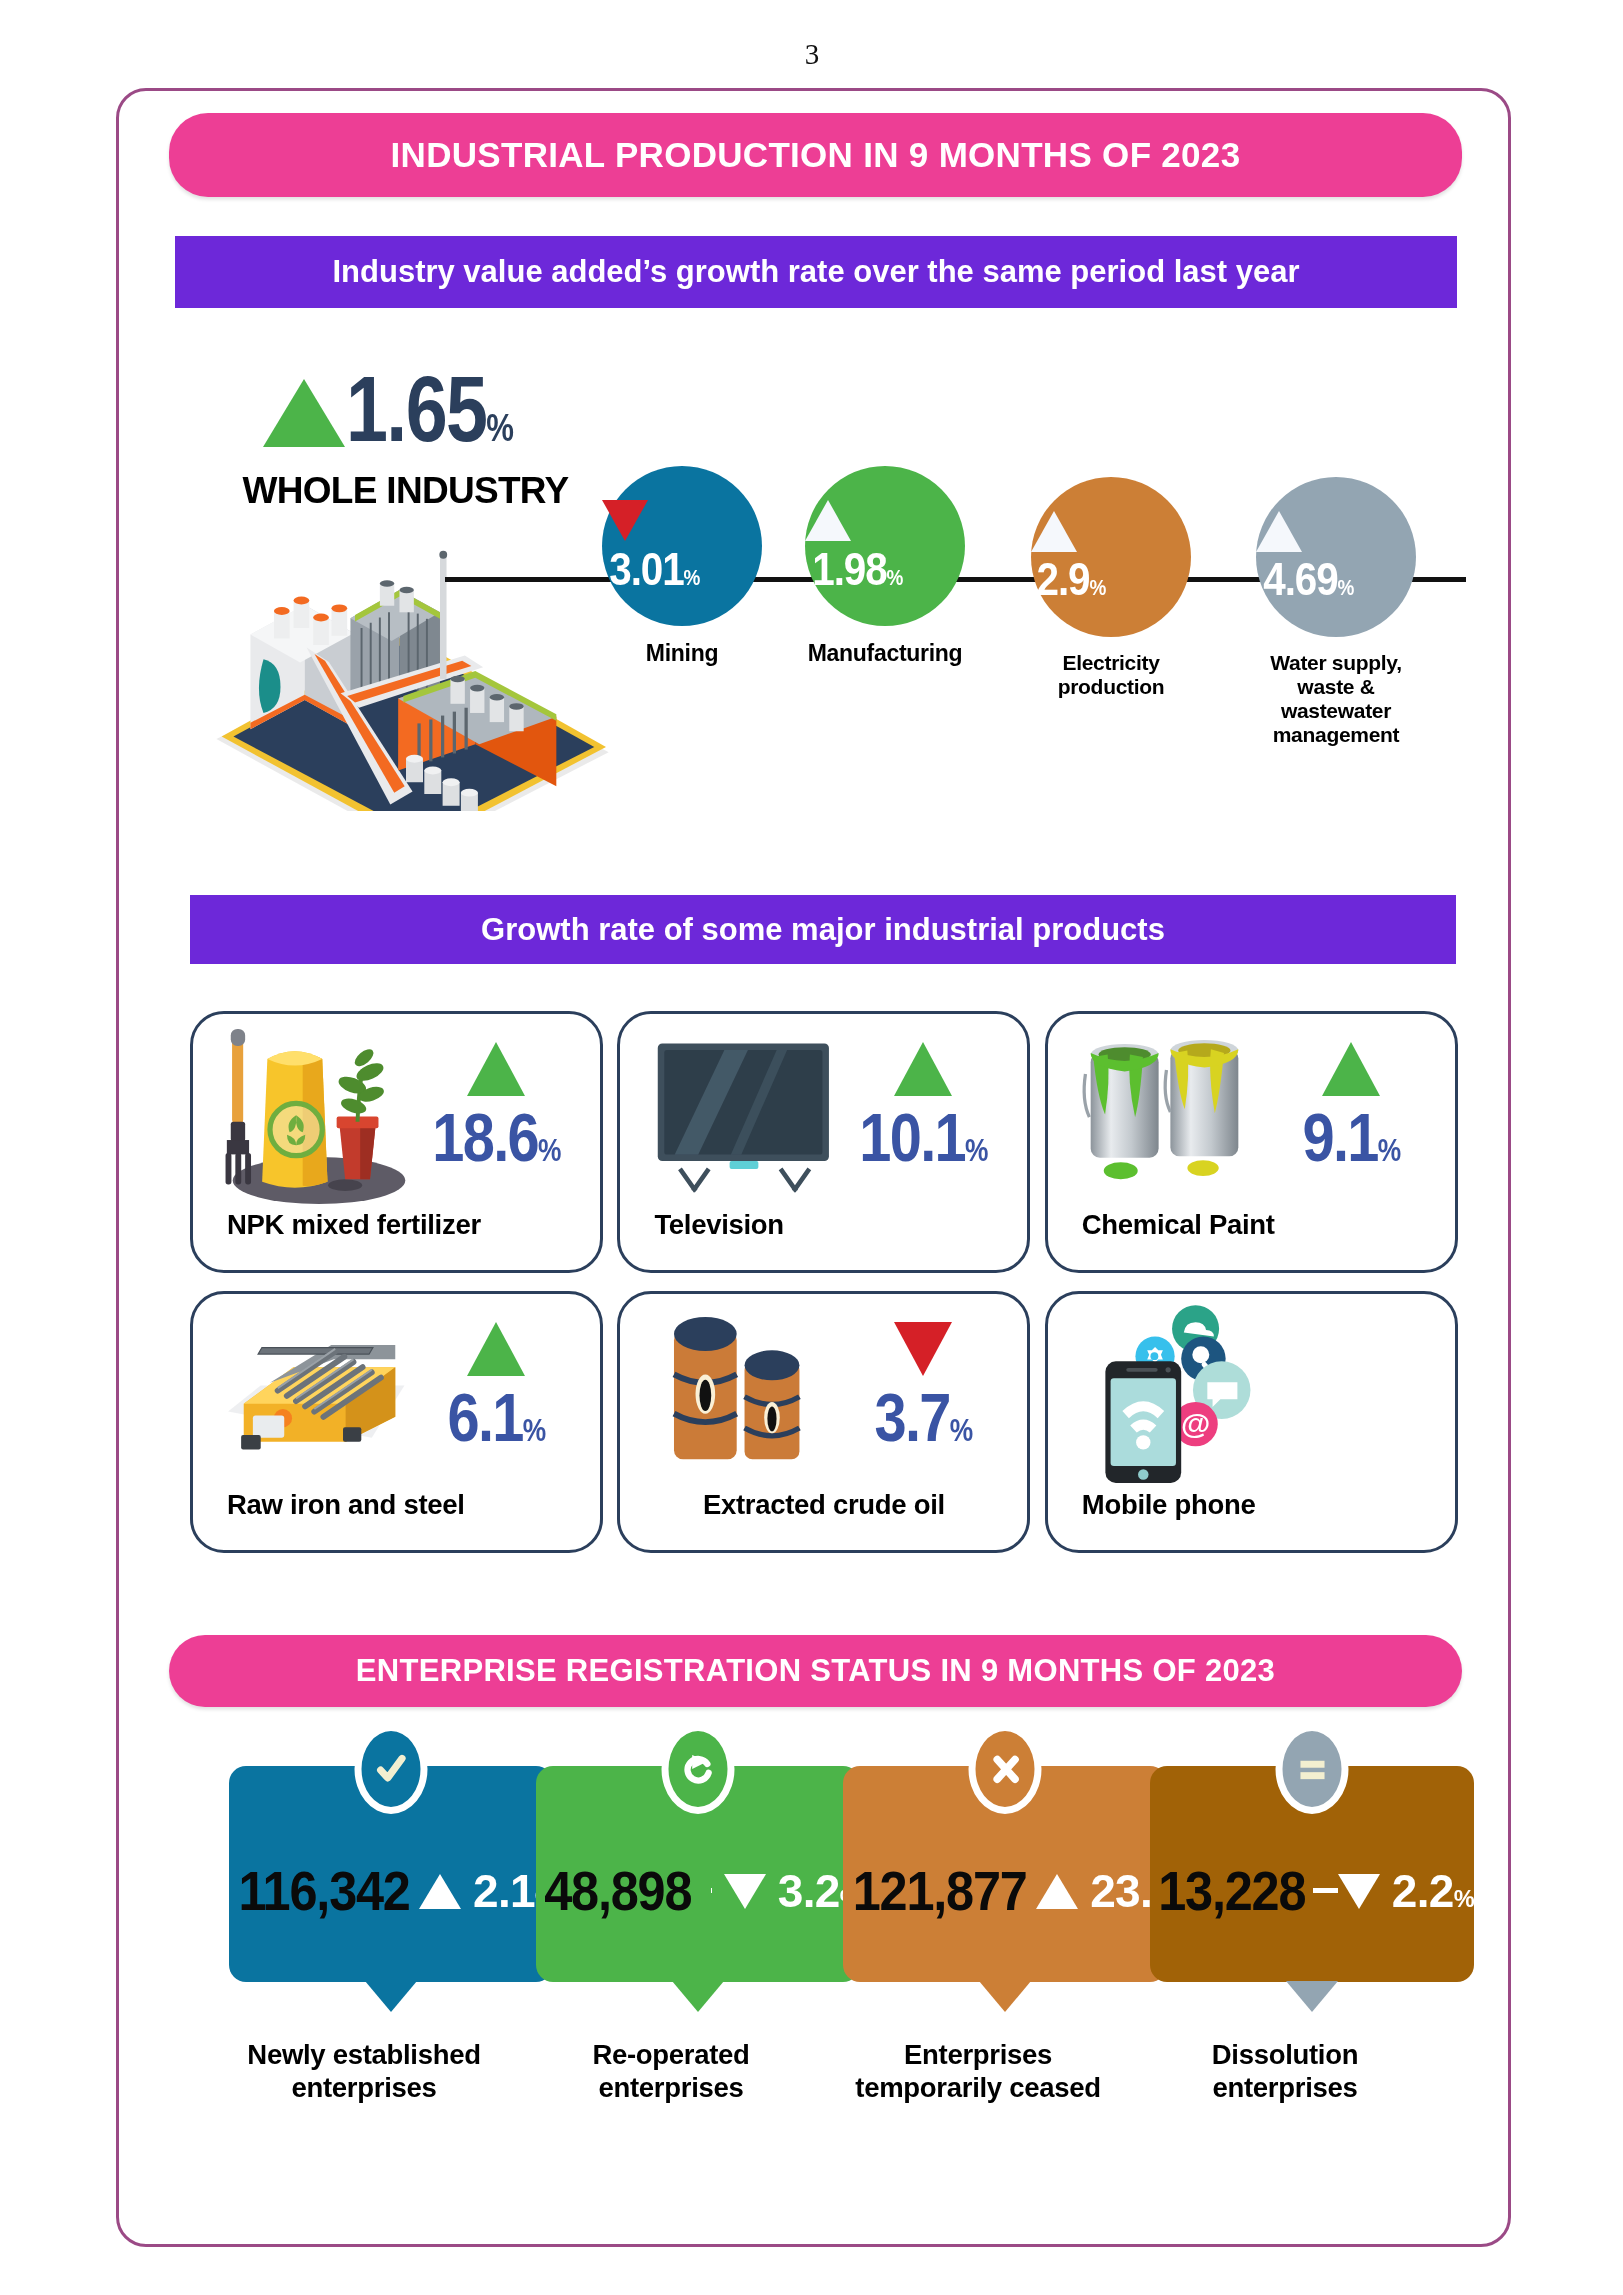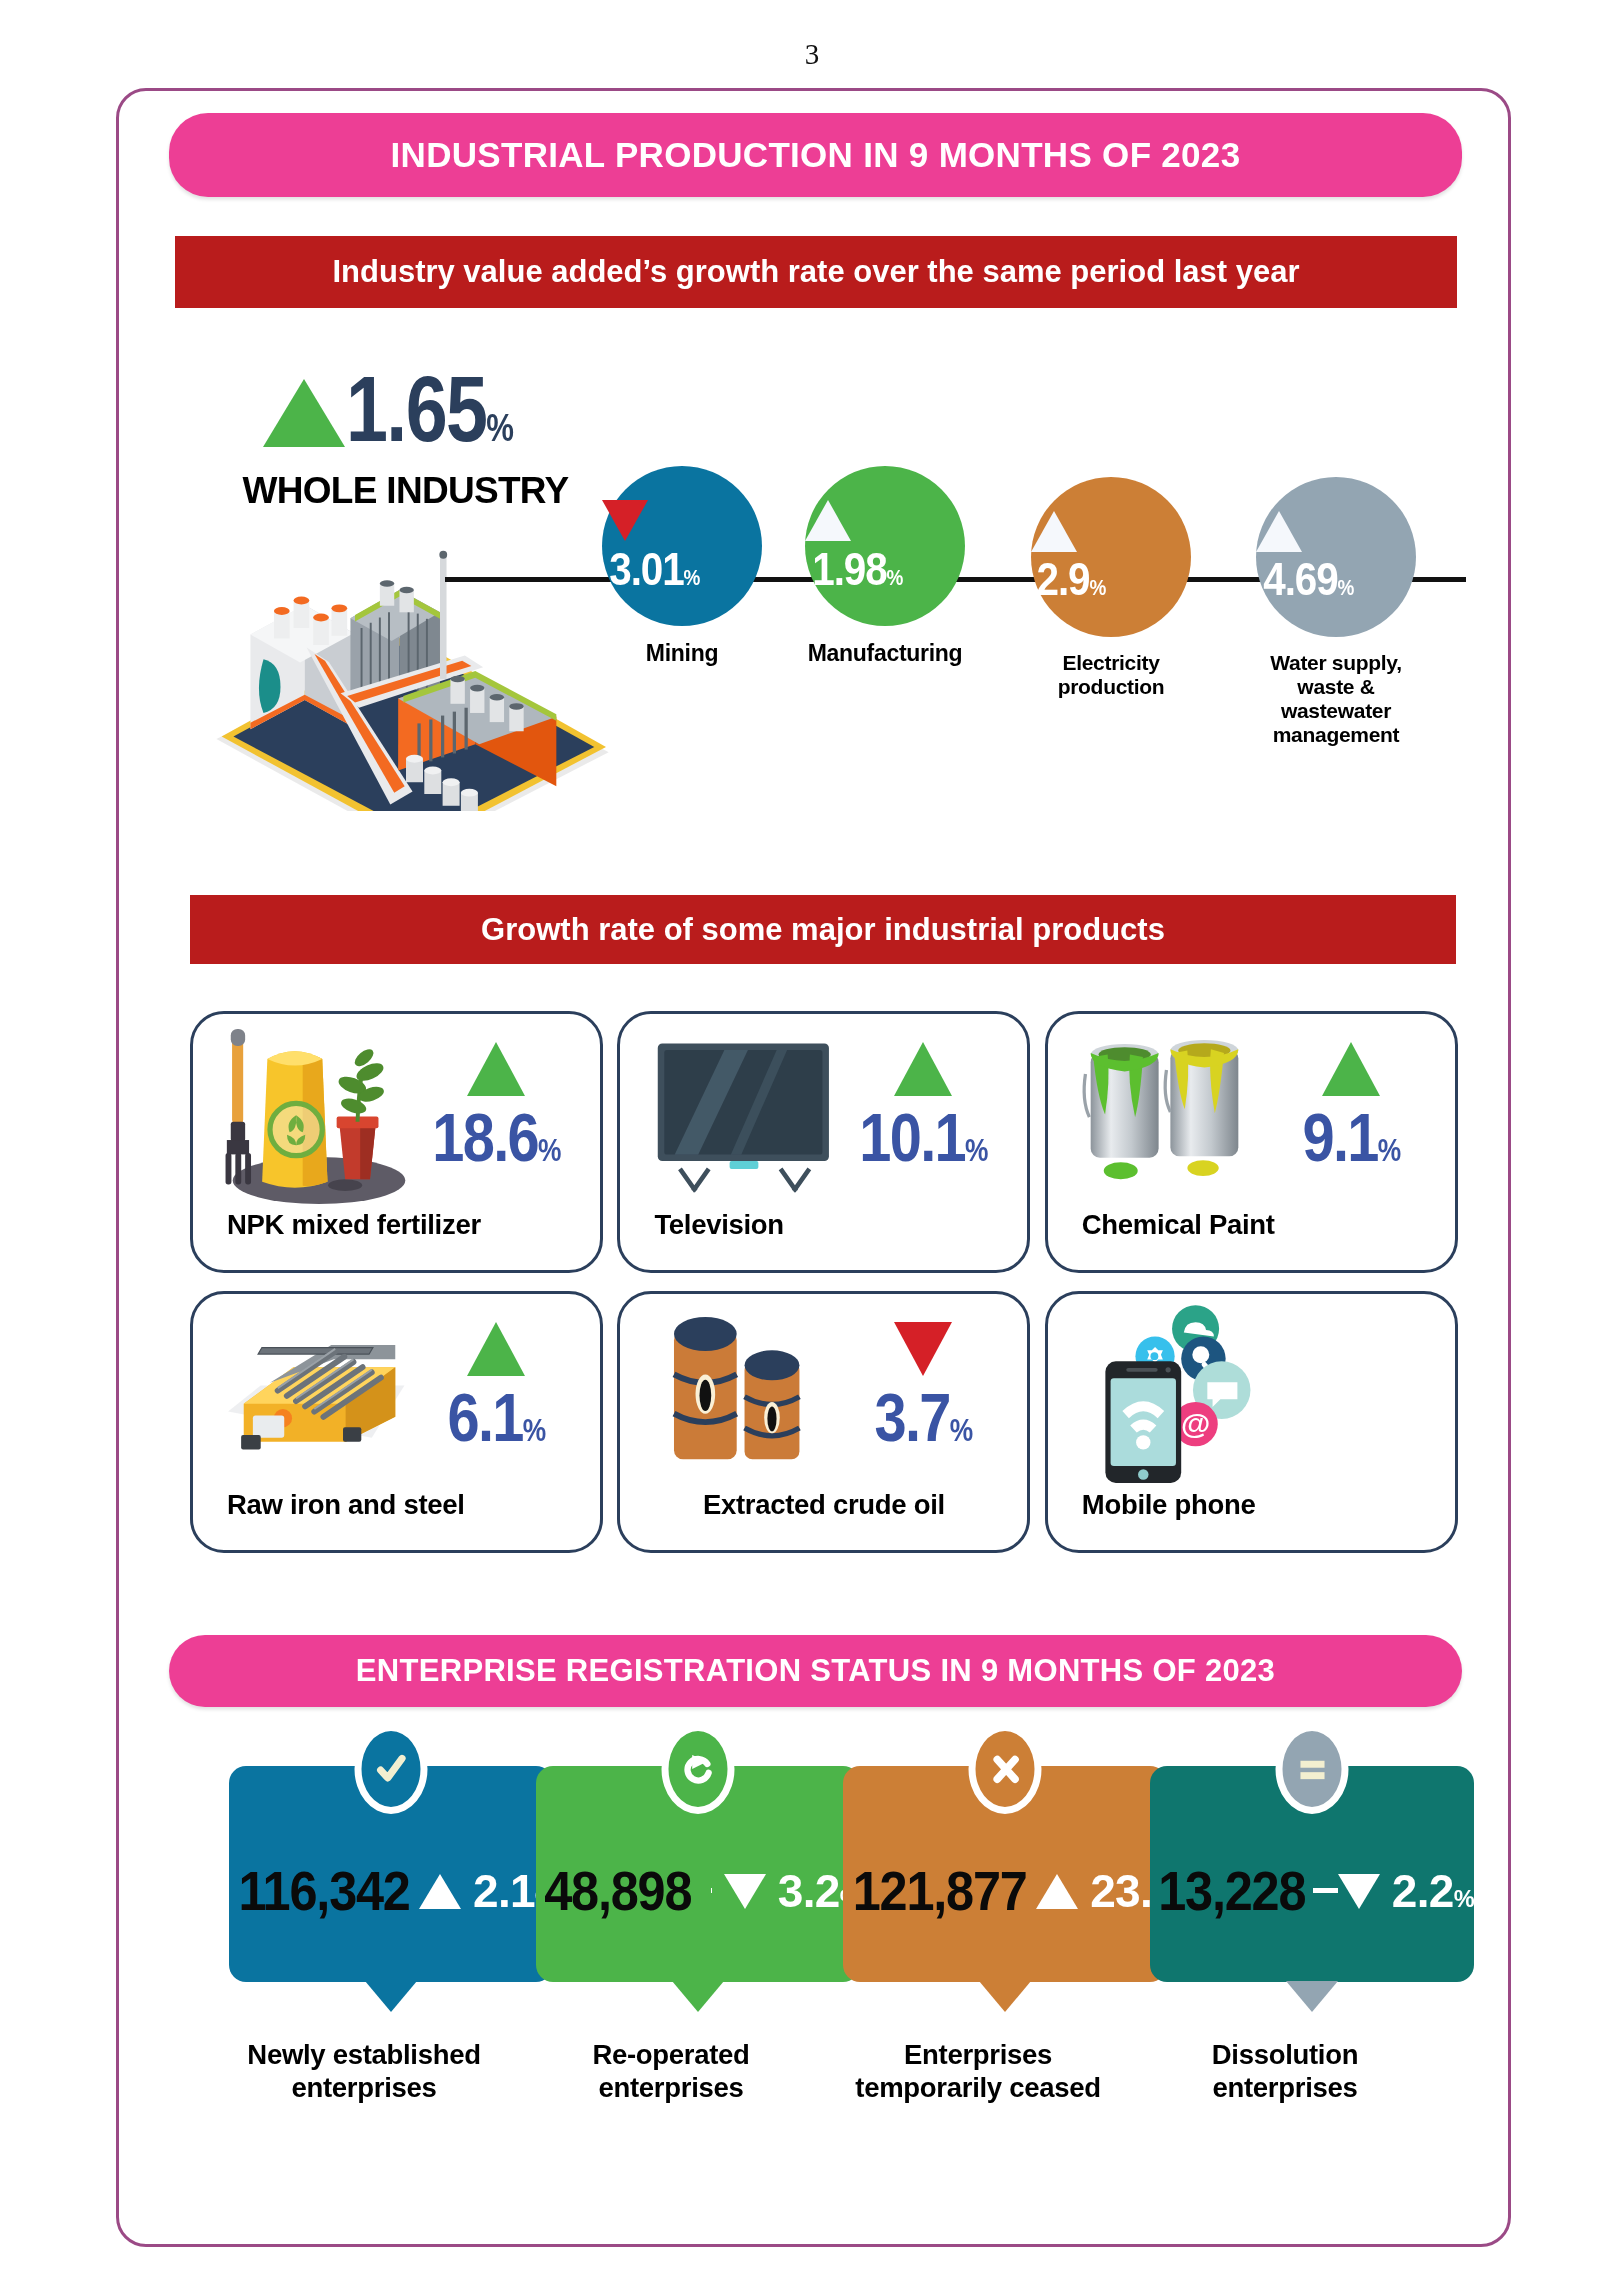--- a/index.html
+++ b/index.html
@@ -32,21 +32,21 @@
     border-radius: 39px;
     display: flex; align-items: center; justify-content: center;
     color: #fff;
     font-weight: bold;
     letter-spacing: 0.3px;
     text-align: center;
     box-shadow: 0 2.6px 3.9px rgba(0,0,0,0.12);
   }
   .navy-bar {
     position: absolute;
-    background: #b91c1c;
+    background: #6d28d9;
     display: flex; align-items: center; justify-content: center;
     color: #fff; font-weight: bold; text-align: center;
   }
 
   #banner-main { left: 169px; top: 113px; width: 1293px; height: 84px; font-size: 35px; }
   #bar-industry { left: 175px; top: 236px; width: 1282px; height: 72px; font-size: 31px; }
   #bar-products { left: 190px; top: 895px; width: 1266px; height: 69px; font-size: 31px; }
   #banner-enterprise { left: 169px; top: 1635px; width: 1293px; height: 72px; font-size: 31px; }
 
   
@@ -625,21 +625,21 @@
             <div class="e-rate">
               <span>23.3</span><span class="e-pct">%</span>
             </div>
           </div>
         </div>
         <div class="elabel" style="white-space:pre-line;">Enterprises
 temporarily ceased</div>
       </div>
 
       <div class="ecard-wrap">
-        <div class="ecard" id="ec3" style="background: #0f766e; color: rgb(147, 165, 178); text-align: center;">
+        <div class="ecard" id="ec3" style="background: #a16207; color: rgb(147, 165, 178); text-align: center;">
           <div class="ebadge" id="eb3" style="background: rgb(147, 165, 178);">
             <svg viewBox="0 0 60 60" width="38" height="38">
               <rect x="11" y="17" width="38" height="11" fill="#F3EFD0"></rect>
               <rect x="11" y="35" width="38" height="11" fill="#F3EFD0"></rect>
             </svg>
           </div>
           <div class="enum">13,228</div>
           <div class="edivider"></div>
           <div class="echange">
             <div class="e-tri-down"></div>

